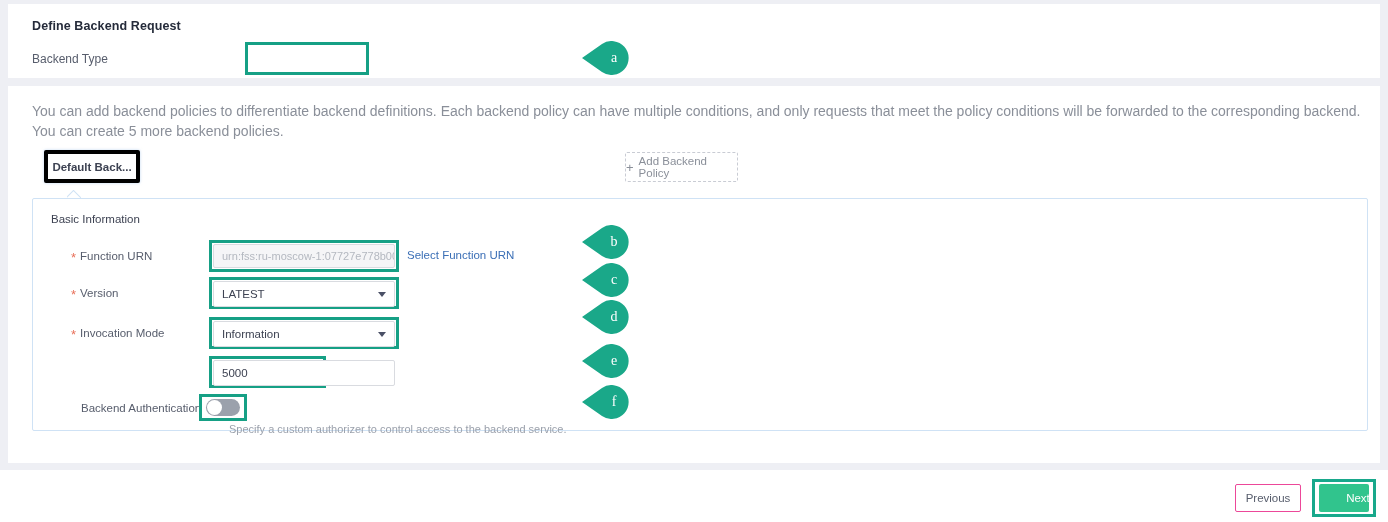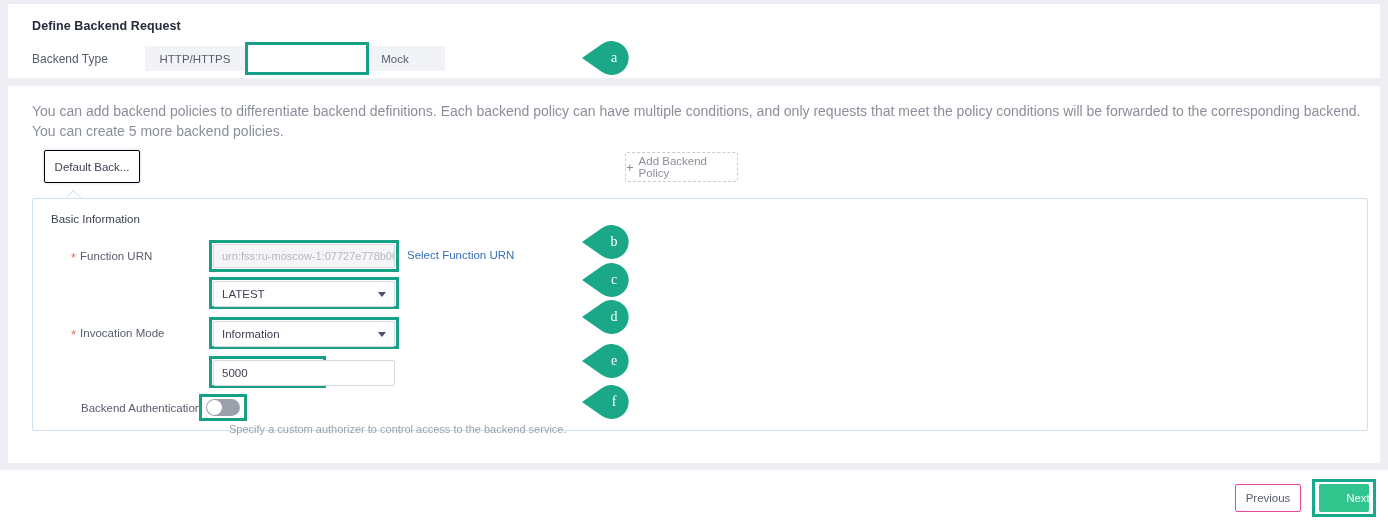--- a/index.html
+++ b/index.html
@@ -80,31 +80,32 @@
     white-space: nowrap;
   }
   #body-line-1 { top: 17px; }
   #body-line-2 { top: 37px; }
 
   
   .policy-tab {
     position: absolute;
     left: 36px; top: 64px;
     width: 96px; height: 33px;
-    border: 1px solid #000000;
+    border: 4px solid #000000;
     border-radius: 2px;
     background: #fff;
     box-shadow: 0 0 3px rgba(140,180,230,.55);
     display: flex;
     align-items: center;
     justify-content: center;
     font-size: 11.5px;
     color: #3d4252;
     cursor: pointer;
     box-sizing: border-box;
+    font-weight: bold;
   }
   .add-policy-btn {
     position: absolute;
     left: 617px; top: 66px;
     width: 113px; height: 30px;
     border: 1px dashed #c9ccd4;
     border-radius: 2px;
     background: #fff;
     display: flex;
     align-items: center;
@@ -308,25 +309,20 @@
     box-sizing: border-box;
   }
 </style>
 </head>
 <body>
 
 <div class="card" id="card-top">
   <div class="section-title">Define Backend Request</div>
   <div class="backend-type-label">Backend Type</div>
 
-  <div class="tabgroup">
-    <div class="tab">HTTP/HTTPS</div>
-    <div class="tab active">FunctionGraph</div>
-    <div class="tab">Mock</div>
-  </div>
 
   <div class="hl" style="left:237px; top:38px; width:124px; height:33px;"></div>
 
   <div class="pin" style="left:574px; top:37px;">
     <svg width="52" height="34" viewBox="0 0 52 34" aria-hidden="true">
       <path d="M0 17 L20 3 A17 17 0 1 1 20 31 Z" fill="#1aa889"></path>
     </svg>
     <span class="pin-letter">a</span>
   </div>
 </div>
@@ -349,20 +345,21 @@
     <div class="basic-info-title">Basic Information</div>
 
     <div class="frow" style="top:44px; width:100%;">
       <div class="flabel req">Function URN</div>
       <div class="hl" style="left:160px; top:-3px; width:190px; height:32px;"></div>
       <div class="ctl fake-input disabled" style="left:164px; top:1px; width:182px; height:24px; line-height:22px; font-size:11px; overflow:hidden; white-space:nowrap;">urn:fss:ru-moscow-1:07727e778b00249...</div>
       <div class="link-text" style="left:358px; top:6px;">Select Function URN</div>
     </div>
 
     <div class="frow" style="top:81px; width:100%;">
+      <div class="flabel req">Version</div>
       <div class="hl" style="left:160px; top:-3px; width:190px; height:32px;"></div>
       <div class="ctl select-ctl" style="left:164px; top:1px; width:182px;">
         <span>LATEST</span>
         <span class="caret"></span>
       </div>
     </div>
 
     <div class="frow" style="top:121px; width:100%;">
       <div class="flabel req">Invocation Mode</div>
       <div class="hl" style="left:160px; top:-3px; width:190px; height:32px;"></div>

